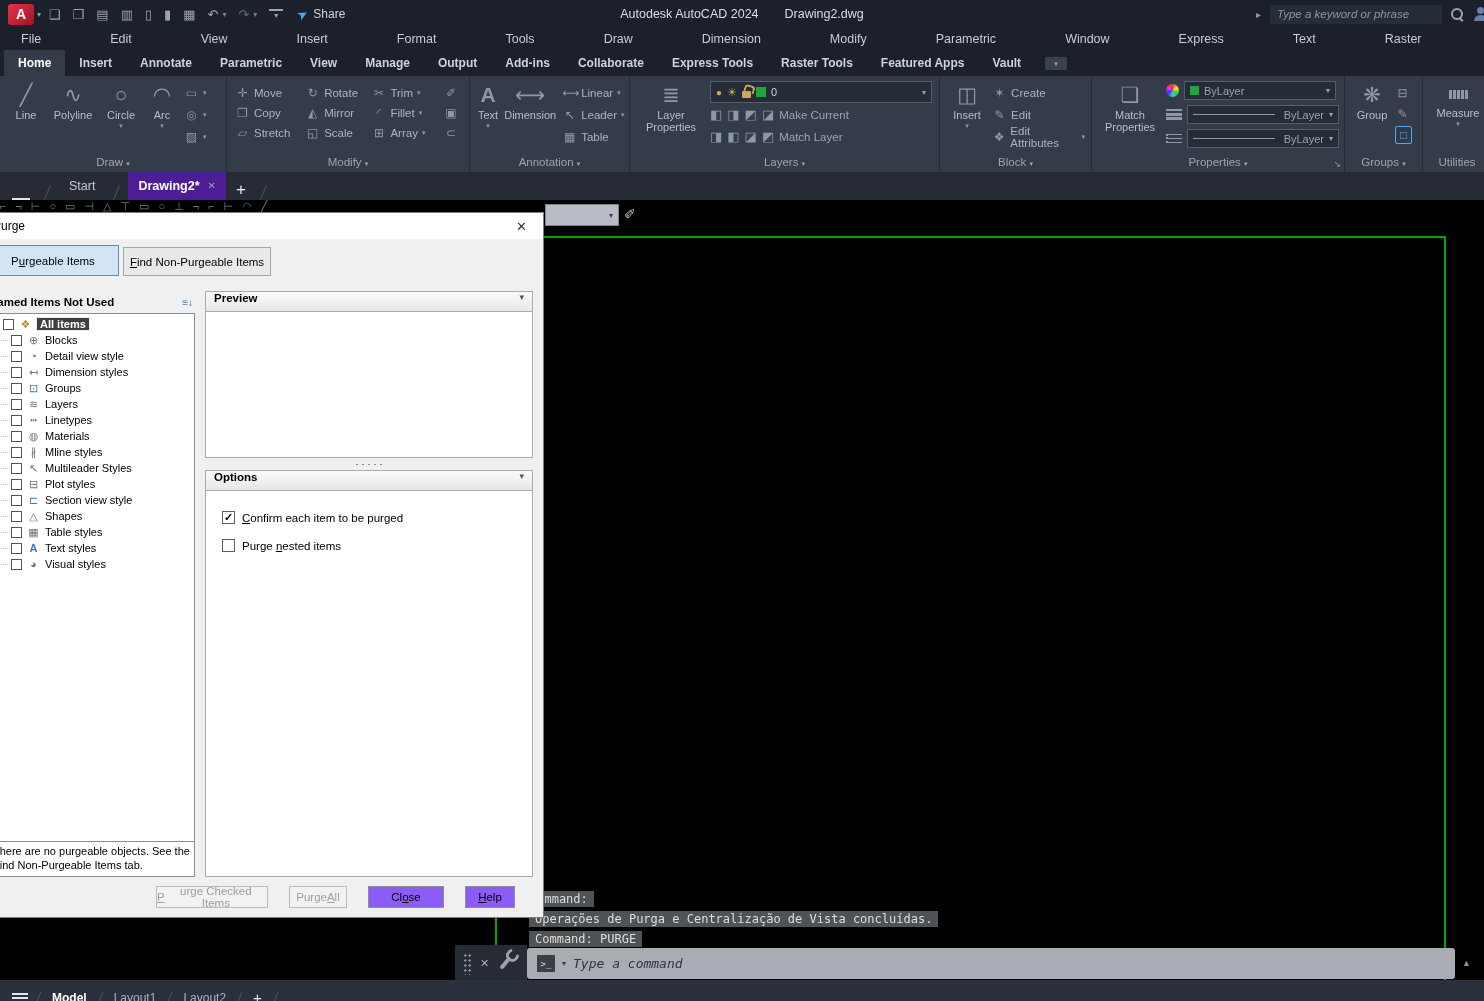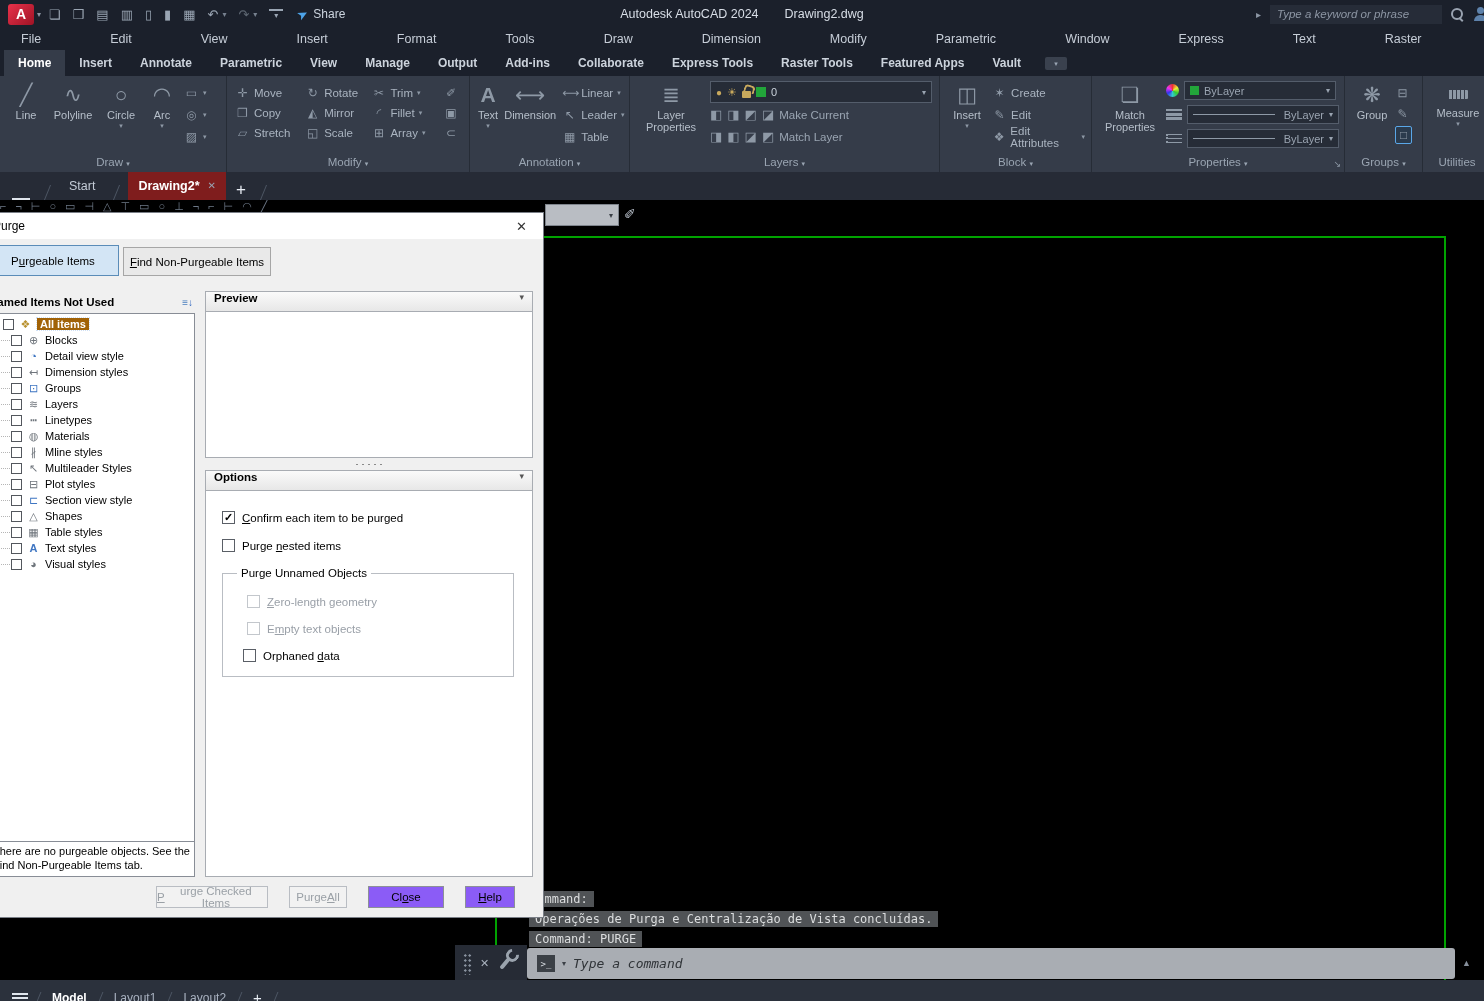--- a/index.html
+++ b/index.html
@@ -62,21 +62,21 @@
   .lock::before { content:''; position:absolute; width:7px; height:6px; border:2px solid #c8a95d; border-bottom:none; border-radius:4px 4px 0 0; top:-6px; left:2px; transform:rotate(18deg); }
   .dashline { flex:1; height:1px; background:#8e99a6; margin-right:4px; }
   .launcher { position:absolute; right:3px; bottom:3px; color:#8e99a6; font-size:9px; }
   .hl-btn { border:1px solid #5aa7e8; background:#2b3b4d; border-radius:2px; }
 
   
   .doctabs { height:28px; background:#262b36; display:flex; align-items:flex-end; padding-left:12px; gap:4px; }
   .hamb { width:18px; height:2px; background:#dfe5ec; box-shadow:0 5px 0 #dfe5ec,0 10px 0 #dfe5ec; margin:-10px 6px 0 0; }
   .slash { width:1px; height:15px; background:#4d5664; transform:skewX(-22deg); margin:0 7px; }
   .dtab { color:#c3cbd6; font-size:12.5px; padding:0 10px; line-height:28px; }
-  .dtab.active { background:#7f1d1d; color:#fff; font-weight:bold; display:flex; align-items:center; gap:8px; }
+  .dtab.active { background:#4c1d95; color:#fff; font-weight:bold; display:flex; align-items:center; gap:8px; }
   .dtab-x { color:#98a2b0; font-size:10px; font-weight:normal; }
   .plus { color:#e8edf4; font-size:17px; padding:0 6px; }
 
   
   .workspace { position:relative; height:780px; background:#000; overflow:hidden; }
   .green-rect { position:absolute; left:495px; top:36px; width:951px; height:760px; border:2px solid #00a300; z-index:1; }
   .mini-strip { position:absolute; top:0; left:0; width:650px; height:13px; overflow:hidden; color:#6e7988; font-size:11px; letter-spacing:9px; z-index:5; white-space:nowrap; }
   .mini-combo { position:absolute; left:545px; top:4px; width:74px; height:22px; background:#b9bdc3; border:1px solid #7e848c; z-index:5; display:flex; align-items:center; }
   .mini-combo span { margin-left:auto; margin-right:5px; font-size:8px; color:#3a3f46; }
   .mini-dimtool { position:absolute; left:624px; top:6px; color:#b9c0ca; font-size:14px; z-index:5; }
@@ -107,21 +107,21 @@
   .sort-lines { color:#4a7fbe; font-size:10px; }
   .sort-arrow { color:#2f66c0; font-size:10px; font-weight:bold; }
   .tree { flex:1; background:#fff; border:1px solid #888d96; padding-top:2px; font-size:11px; overflow:hidden; }
   .trow { height:16px; display:flex; align-items:center; }
   .trow.root { padding-left:13px; }
   .trow.child { padding-left:6px; }
   .tconn { width:14px; height:1px; border-top:1px dotted #b5b5b5; margin-right:1px; flex:none; }
   .cb-s { width:11px; height:11px; border:1px solid #53575d; background:#fff; flex:none; margin-right:4px; }
   .ticon { width:15px; text-align:center; font-size:11px; color:#6f757c; flex:none; margin-right:4px; }
   .ticon.blue { color:#3f76c2; } .ticon.gold { color:#b8912f; }
-  .sel-label { background:#a16207; color:#fff; font-weight:bold; padding:0 3px; outline:1px dotted #cfe0f5; }
+  .sel-label { background:#404040; color:#fff; font-weight:bold; padding:0 3px; outline:1px dotted #cfe0f5; }
   .msg { height:36px; background:#fff; border:1px solid #888d96; margin-top:-1px; padding:2px 3px; line-height:1.3; font-size:11px; }
   .right-col { flex:1; display:flex; flex-direction:column; }
   .sec-hd { height:21px; background:linear-gradient(#fafafa,#e7e7e7); border:1px solid #a8acb2; display:flex; align-items:flex-start; padding:0 8px; font-weight:bold; }
   .sec-hd .sc { margin-left:auto; font-size:9px; color:#555; font-weight:normal; }
   .preview-box { height:146px; background:#fff; border:1px solid #a8acb2; border-top:none; }
   .split { height:12px; display:flex; align-items:center; justify-content:center; }
   .split-dots { width:30px; height:3px; background:radial-gradient(#8a8a8a 1px,transparent 1.2px); background-size:6px 3px; }
   .opt-box { flex:1; background:#fff; border:1px solid #a8acb2; border-top:none; padding:20px 18px 0 16px; }
   .cbrow { display:flex; align-items:center; gap:7px; margin-bottom:15px; }
   .cb { width:13px; height:13px; border:1px solid #5a5f66; background:#fff; flex:none; display:flex; align-items:center; justify-content:center; font-size:11px; font-weight:bold; }
@@ -635,35 +635,20 @@
         </div>
         <div class="opt-box">
           <div class="cbrow">
             <span class="cb">✓</span>
             <span><u>C</u>onfirm each item to be purged</span>
           </div>
           <div class="cbrow">
             <span class="cb"></span>
             <span>Purge <u>n</u>ested items</span>
           </div>
-          <fieldset>
-            <legend>Purge Unnamed Objects</legend>
-            <div class="cbrow dis">
-              <span class="cb"></span>
-              <span><u>Z</u>ero-length geometry</span>
-            </div>
-            <div class="cbrow dis">
-              <span class="cb"></span>
-              <span>E<u>m</u>pty text objects</span>
-            </div>
-            <div class="cbrow" style="margin-left:8px">
-              <span class="cb"></span>
-              <span>Orphaned <u>d</u>ata</span>
-            </div>
-          </fieldset>
         </div>
       </div>
     </div>
     <div class="dlg-btns">
       <button class="btn dis" style="width:112px"><u>P</u>urge Checked Items</button>
       <button class="btn dis" style="width:58px">Purge <u>A</u>ll</button>
       <button class="btn" style="width:76px">Cl<u>o</u>se</button>
       <button class="btn" style="width:50px"><u>H</u>elp</button>
     </div>
   </div>

